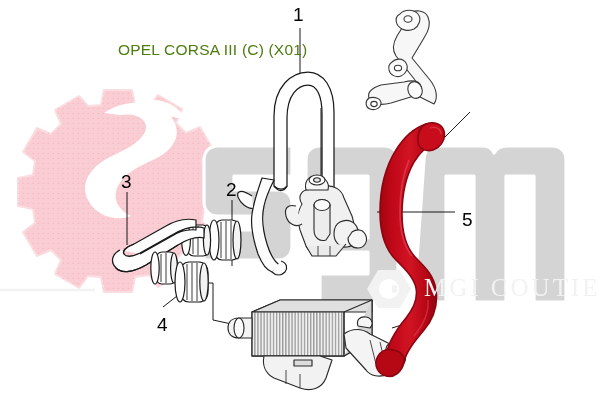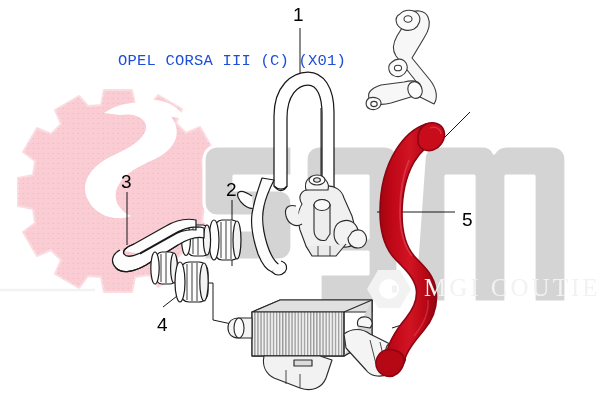--- a/index.html
+++ b/index.html
@@ -15,26 +15,25 @@
   .lbl{
     position:absolute;
     font-family:"Liberation Sans", sans-serif;
     font-size:19px;
     color:#000;
     line-height:1;
     user-select:none;
   }
   #title{
     position:absolute;
-    left:118px;top:52px;
+    left:118px;top:41px;
     font-size:15.5px;
     letter-spacing:0.2px;
-    color:#1d4ed8;
+    color:#4d7c0f;
     white-space:nowrap;
-    font-family:Liberation Mono, monospace;
   }
   .wm-txt{
     position:absolute;
     color:#f2f2f2;
     font-family:"Liberation Serif", serif;
     letter-spacing:3px;
     white-space:nowrap;
     user-select:none;
   }
 </style>

